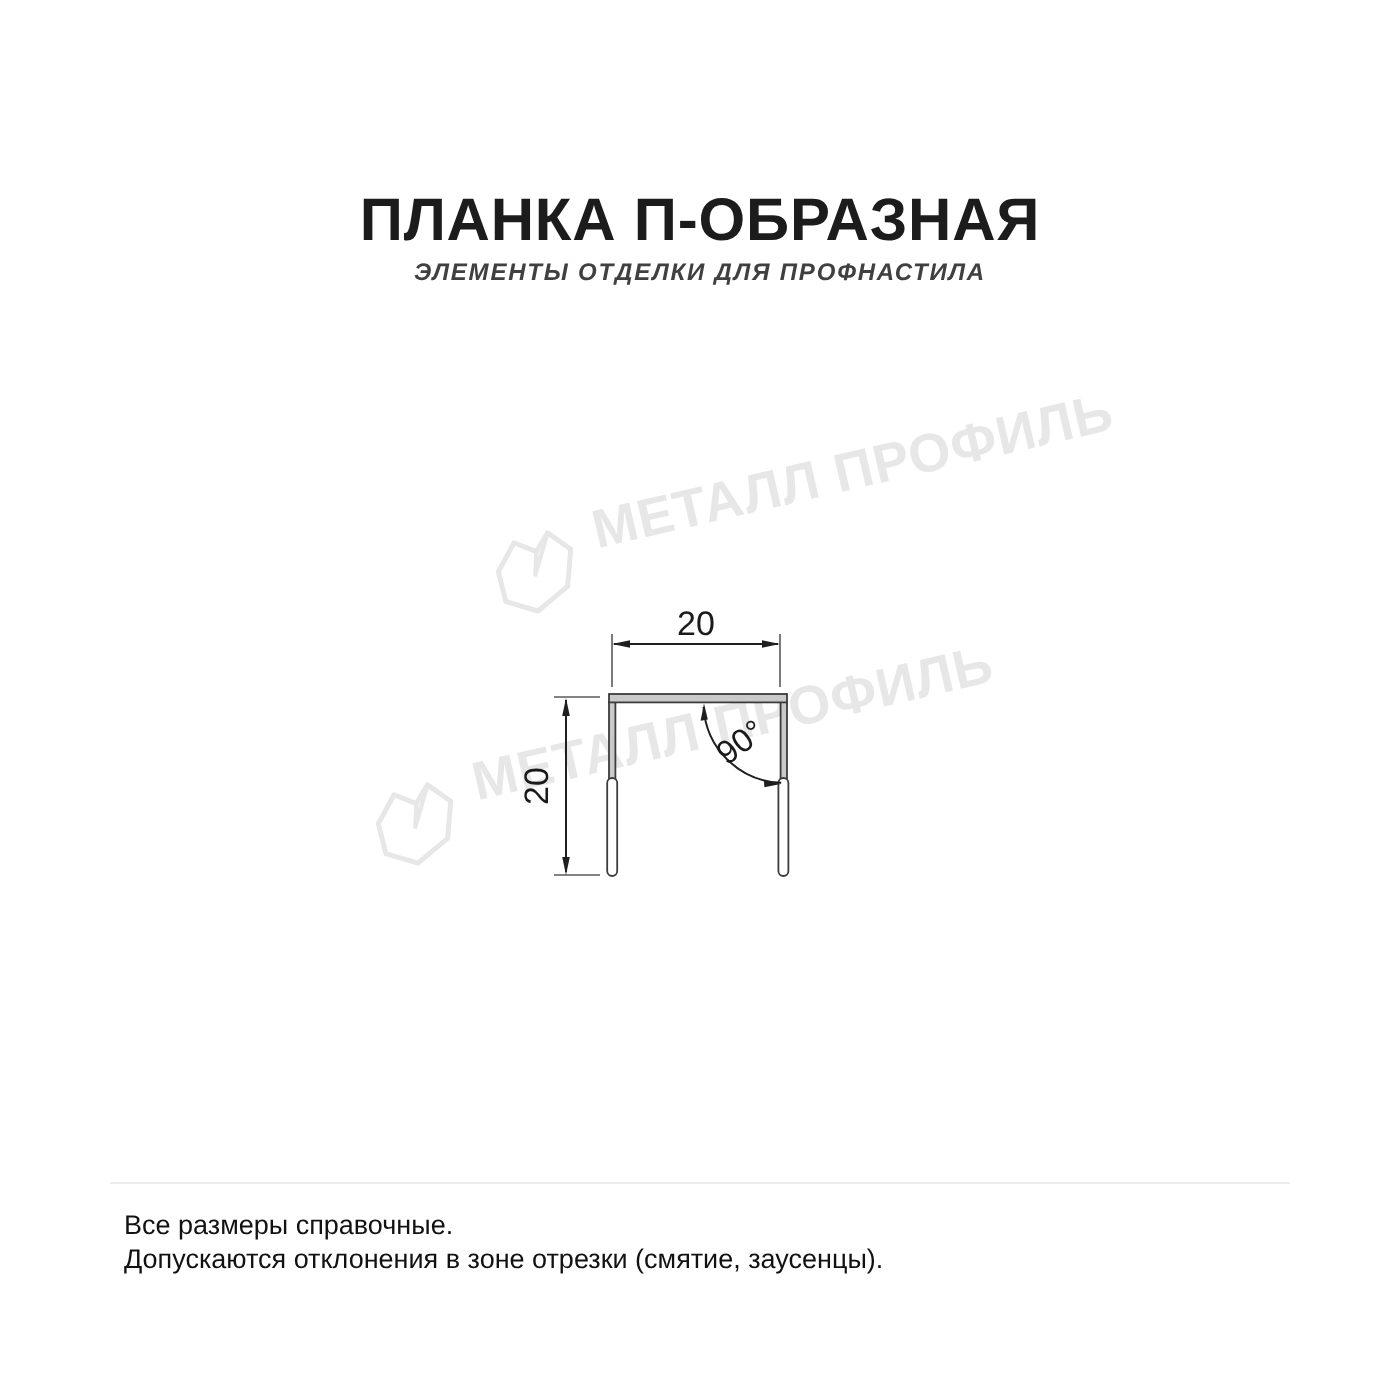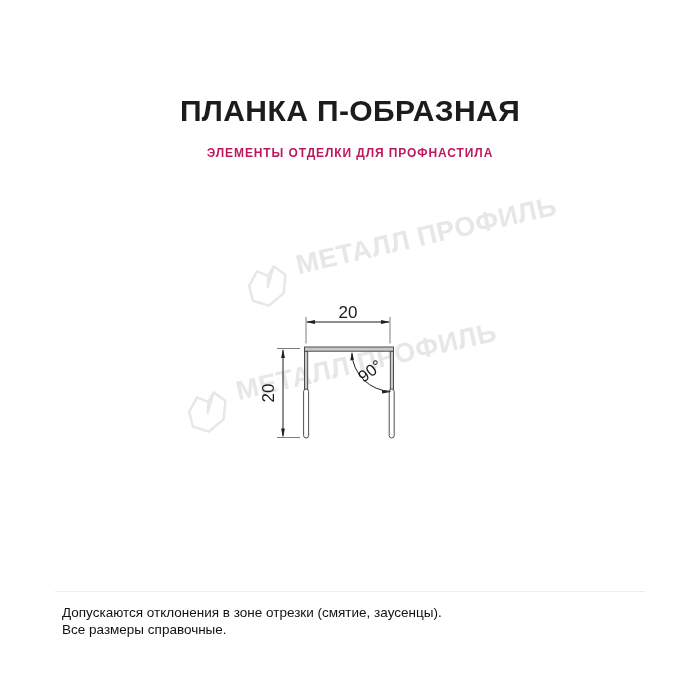--- a/index.html
+++ b/index.html
@@ -8,22 +8,23 @@
     font-family:"Liberation Sans", sans-serif; overflow:hidden;
   }
 
   
   .title-block { position:absolute; top:97px; left:0; width:700px; text-align:center; }
   .title-line {
     font-size:30px; line-height:28px; font-weight:bold; color:#1c1c1c;
     letter-spacing:0.4px;
   }
   .subtitle {
-    margin-top:21px; font-size:12px; font-weight:bold; letter-spacing:0.9px;
-    color:#be185d;
+    margin-top:4px; font-size:12px; font-weight:bold; letter-spacing:0.9px;
+    color:#404040;
+    font-style:italic;
   }
 
   
   .watermark {
     position:absolute; display:flex; align-items:center; gap:10px;
     transform:rotate(-13deg); transform-origin:0 50%;
     color:#e7e7e7; white-space:nowrap; z-index:1; user-select:none;
   }
   .wm-text { font-size:27px; font-weight:bold; letter-spacing:0.5px; }
   .wm-logo { width:46px; height:44px; transform:translateY(14px) rotate(6deg); }
@@ -99,17 +100,17 @@
     <g>
       <path d="M 351.8 353.5 A 40.2 40.2 0 0 0 390.6 391.4" fill="none" stroke="#1f1f1f" stroke-width="1"></path>
       <polygon points="352,351.8 350.3,360.4 353.9,359.8" fill="#1f1f1f"></polygon>
       <polygon points="390.4,392 381.9,389.9 382.2,393.6" fill="#1f1f1f"></polygon>
       <text class="angle-text" transform="translate(370.5,371.5) rotate(-37)" x="0" y="5" text-anchor="middle">90°</text>
     </g>
   </svg>
 
   <div class="divider"></div>
   <div class="footer">
+    <div>Все размеры справочные.</div>
     <div>Допускаются отклонения в зоне отрезки (смятие, заусенцы).</div>
-    <div>Все размеры справочные.</div>
   </div>
 
 </div>
 
 </body></html>

